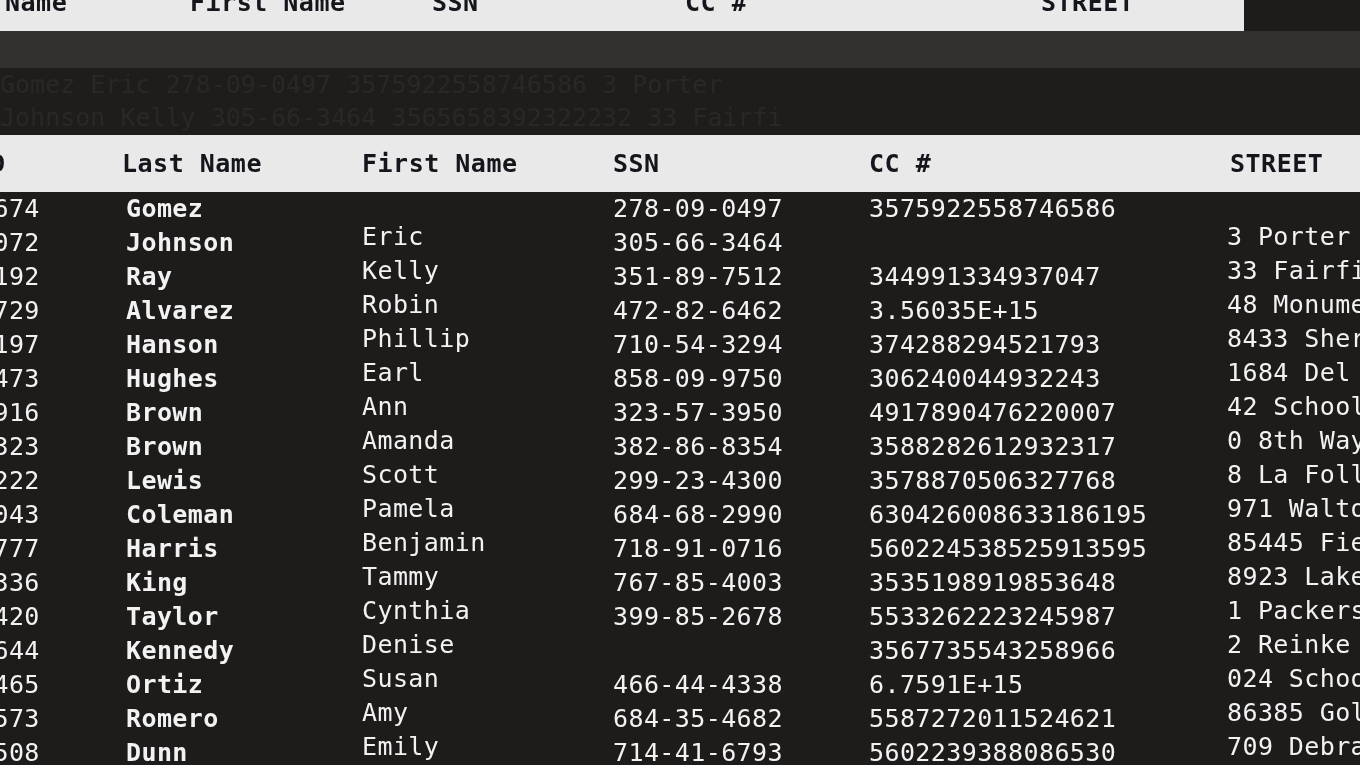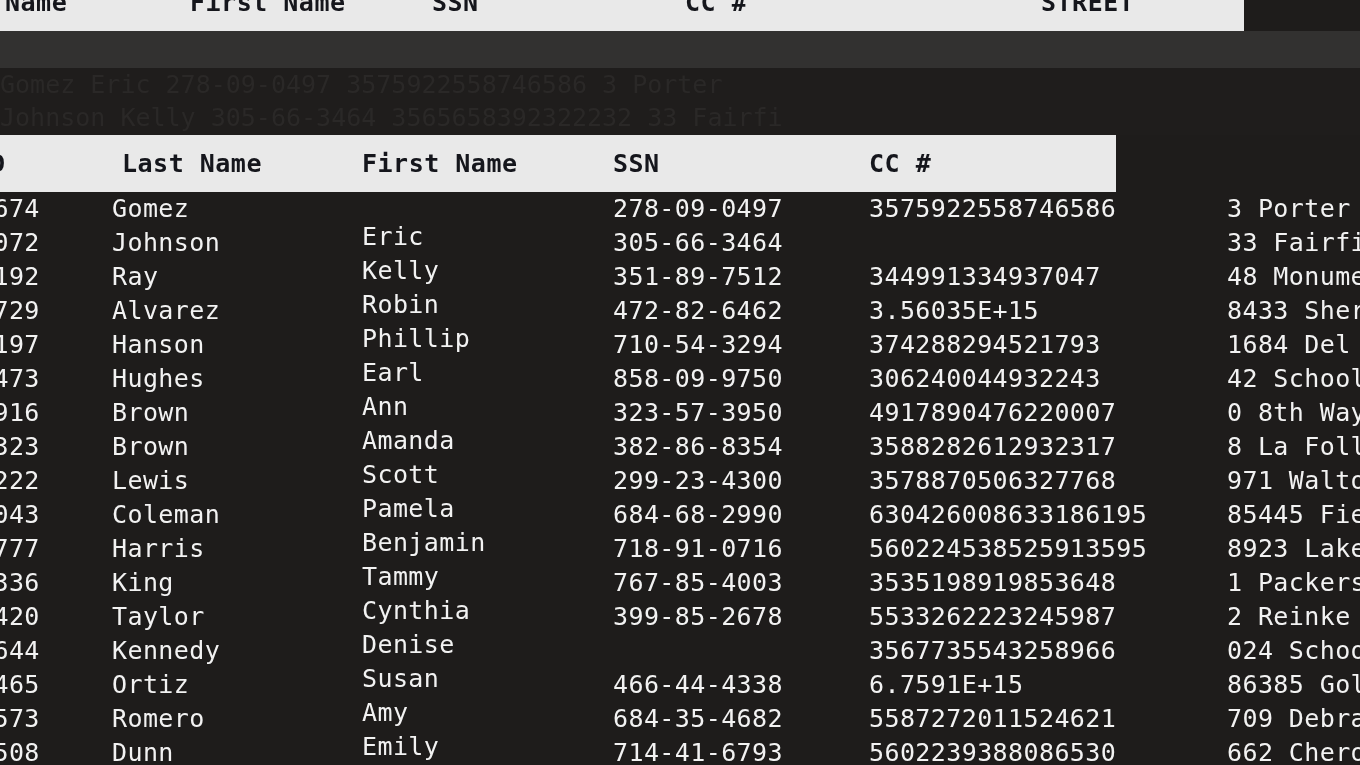--- a/index.html
+++ b/index.html
@@ -67,21 +67,21 @@
     color: #2a2827;
     font-size: 25px;
     line-height: 34px;
     white-space: nowrap;
   }
 
   
   .header-row {
     position: absolute;
     left: 0; top: 135px;
-    width: 1116px;
+    width: 1360px;
     height: 57px;
     background: #e9e9e9;
     border-bottom: 2px solid #111010;
     overflow: hidden;
   }
   .header-row .cell,
   .header-strip-clipped .cell {
     position: absolute;
     color: #15161c;
     font-size: 25px;
@@ -110,25 +110,25 @@
     top: 0;
     color: #f2f2f2;
     font-size: 25px;
     line-height: 34px;
     white-space: nowrap;
     letter-spacing: 0.4px;
   }
 
   
   .c-id     { left: -22px; }
-  .c-last   { left: 112px; }
+  .c-last   { left: 126px; font-weight: bold; }
   .c-first  { left: 362px; margin-top: 28px; }
   .c-ssn    { left: 613px; }
   .c-cc     { left: 869px; }
-  .c-street { left: 1227px; }
+  .c-street { left: 1227px; margin-top: 28px; }
 
   
   .h-id     { left: -10px; }
   .h-last   { left: 122px; }
   .h-first  { left: 362px; }
   .h-ssn    { left: 613px; }
   .h-cc     { left: 869px; }
   .h-street { left: 1230px; }
 
   .hstrip-last   { left: 5px; }

